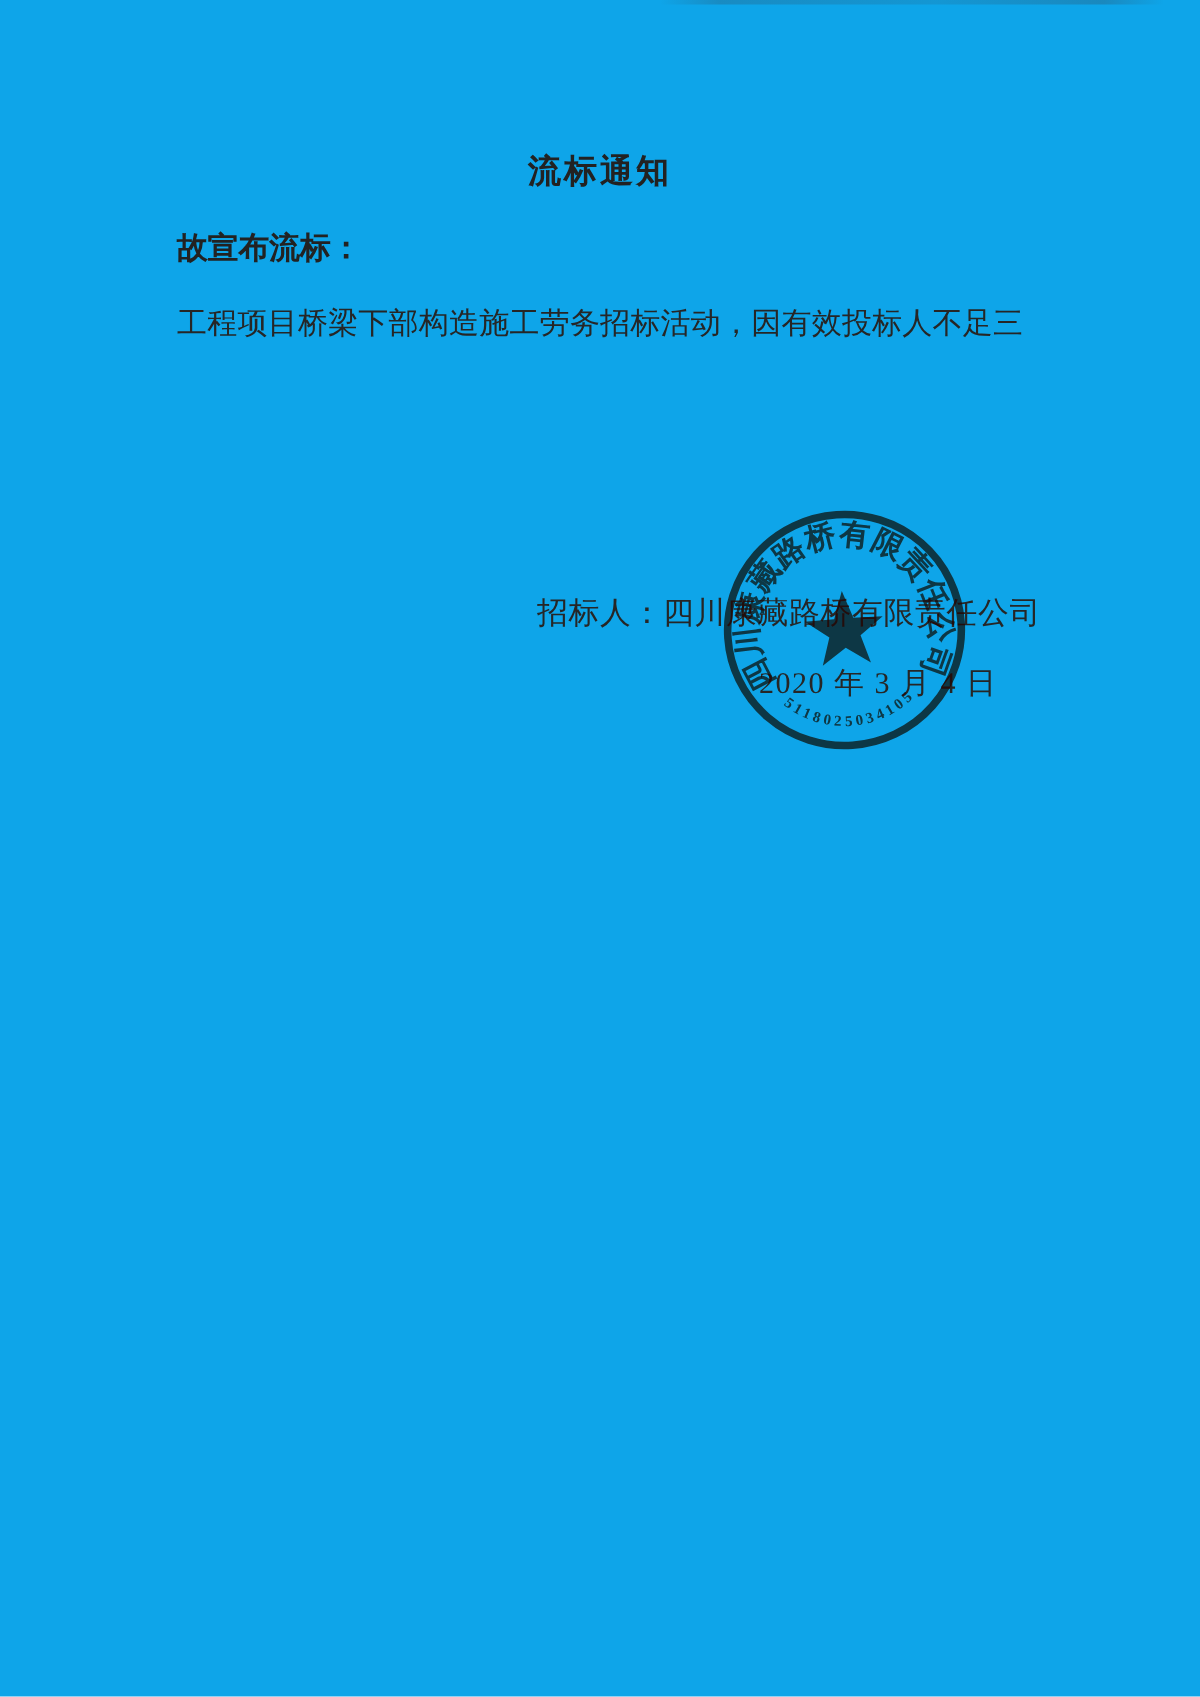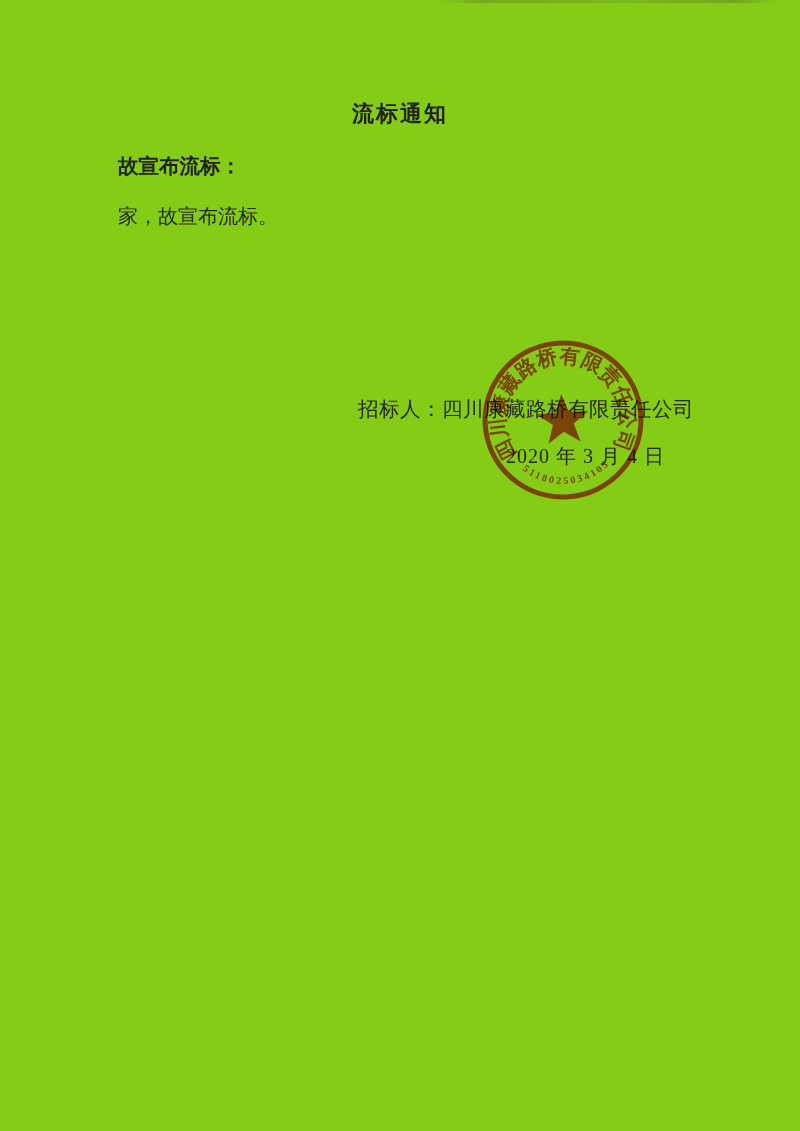--- a/index.html
+++ b/index.html
@@ -5,21 +5,21 @@
   * { margin: 0; padding: 0; box-sizing: border-box; }
   html, body { width: 800px; }
   body {
     font-family: "Liberation Serif", "DejaVu Serif", serif;
     background: #f8f3f8;
   }
   .page {
     position: relative;
     width: 800px;
     height: 1131px;
-    background: #84cc16;
+    background: #0ea5e9;
     overflow: hidden;
     color: #2b2b2b;
   }
   
   .scan-edge {
     position: absolute;
     top: 0; left: 0; right: 0;
     height: 3px;
     background: linear-gradient(to right, transparent 55%, rgba(60,50,60,.45) 60%, rgba(60,50,60,.25) 78%, rgba(60,50,60,.5) 92%, transparent 97%);
     opacity: .5;
@@ -101,21 +101,21 @@
 
 <div class="page">
   <div class="scan-edge"></div>
 
   <div class="content">
     <h1 class="title">流标通知</h1>
 
     <p class="salutation">故宣布流标：</p>
 
     <div>
-      <div class="body-line last">家，故宣布流标。</div>
+      <div class="body-line">工程项目桥梁下部构造施工劳务招标活动，因有效投标人不足三</div>
     </div>
   </div>
 
   <div class="signature">
     <div class="sig-line">招标人：四川康藏路桥有限责任公司</div>
     <div class="sig-date">2020 年 3 月 4 日</div>
   </div>
 
   <svg class="seal" viewBox="0 0 170 170" preserveAspectRatio="none">
     <defs>

